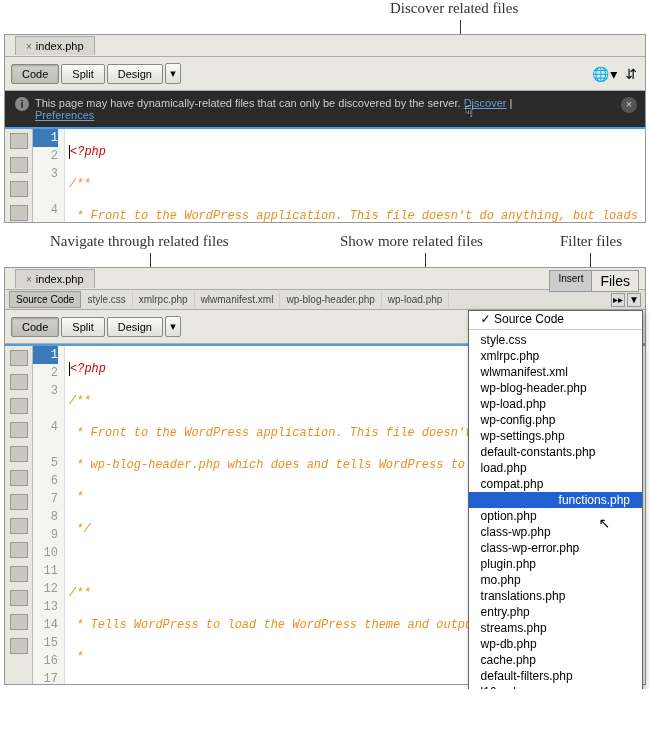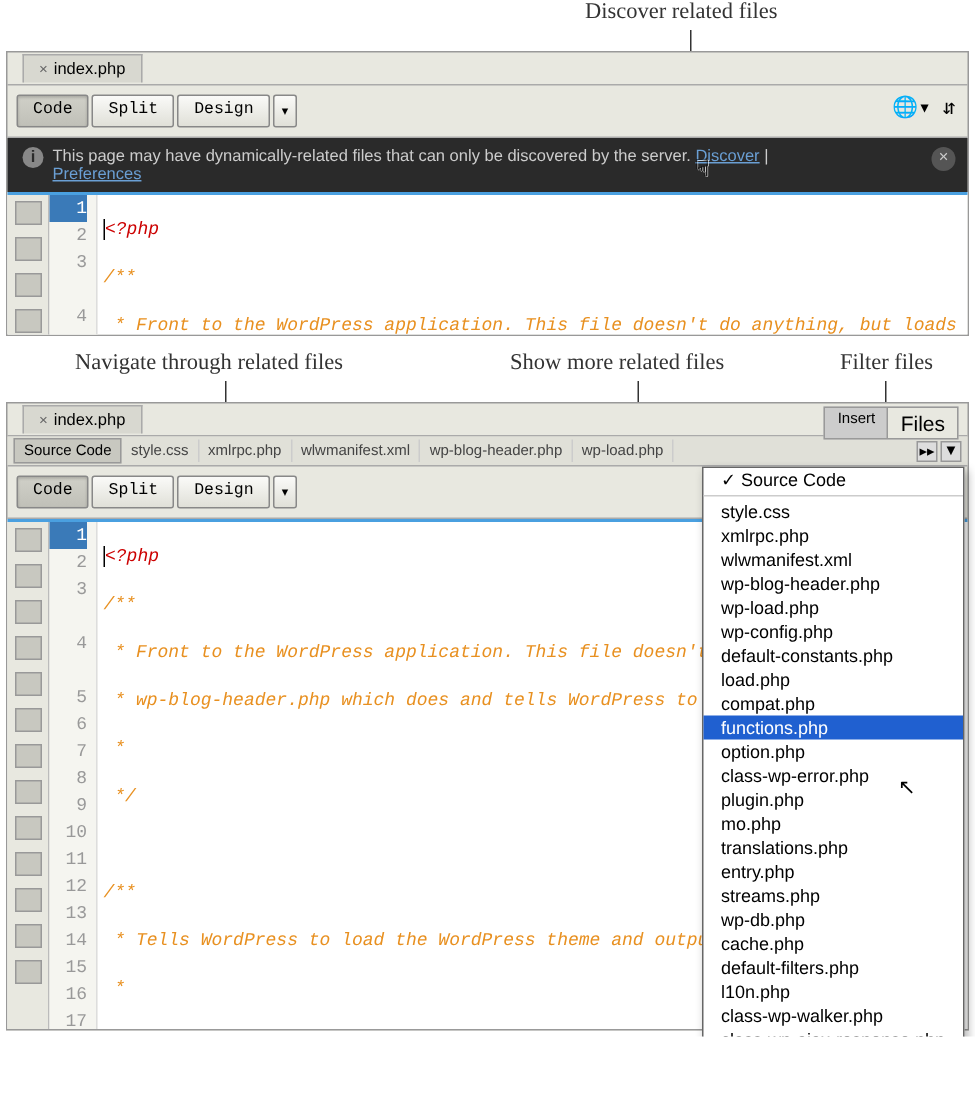--- a/index.html
+++ b/index.html
@@ -3,21 +3,21 @@
 <meta charset="utf-8">
 <style>
 * { margin: 0; padding: 0; box-sizing: border-box; }
 body { font-family: Arial, sans-serif; font-size: 12px; background: #fff; width: 650px; }
 .annotation { font-family: Georgia, serif; font-size: 15px; color: #333; position: absolute; }
 .ann-line { position: absolute; background: #333; }
 .panel { background: #e8e8e0; border: 1px solid #999; margin: 4px; position: relative; }
 .tabbar { height: 22px; display: flex; align-items: center; padding-left: 10px; border-bottom: 1px solid #aaa; }
 .tab { background: #d8d8d0; padding: 3px 10px; border: 1px solid #aaa; border-bottom: none; font-size: 11px; display: flex; align-items: center; gap: 4px; }
 .tab .x { font-size: 10px; color: #666; cursor: pointer; }
-.viewbar { display: flex; padding: 6px; gap: 2px; border-bottom: 1px solid #aaa; position: relative; font-family: Liberation Mono, monospace; }
+.viewbar { display: flex; align-items: center; padding: 6px; gap: 2px; border-bottom: 1px solid #aaa; position: relative; }
 .btn { background: linear-gradient(#fafaf8, #e0e0d8); border: 1px solid #888; padding: 3px 10px; border-radius: 2px; font-size: 11px; cursor: pointer; }
 .btn.active { background: linear-gradient(#d0d0c8, #c0c0b8); box-shadow: inset 0 1px 2px rgba(0,0,0,0.2); }
 .dropdown-arrow { width: 16px; padding: 3px 2px; text-align: center; }
 .right-icons { position: absolute; right: 8px; display: flex; gap: 8px; align-items: center; }
 .notice { background: #2a2a2a; color: #ccc; padding: 6px 10px; font-size: 11px; display: flex; align-items: flex-start; position: relative; }
 .notice .info { display: inline-block; width: 14px; height: 14px; border-radius: 50%; background: #888; color: #2a2a2a; text-align: center; line-height: 14px; font-weight: bold; margin-right: 6px; flex-shrink: 0; }
 .notice a { color: #6a9fd4; text-decoration: underline; }
 .notice .close { position: absolute; right: 8px; top: 6px; width: 16px; height: 16px; border-radius: 50%; background: #555; color: #ccc; text-align: center; line-height: 14px; cursor: pointer; }
 .editor-wrap { display: flex; background: #fff; border-top: 2px solid #4aa0e0; }
 .toolbar-left { width: 28px; background: #e8e8e0; border-right: 1px solid #bbb; display: flex; flex-direction: column; align-items: center; padding-top: 4px; gap: 8px; }
@@ -32,21 +32,21 @@
 .cursor { display: inline-block; width: 1px; height: 14px; background: #000; vertical-align: middle; }
 
 .related-bar { height: 20px; background: #e0e0d8; border-bottom: 1px solid #aaa; display: flex; align-items: center; padding: 0 4px; font-size: 10px; gap: 0; }
 .related-bar .src { background: #c8c8c0; padding: 2px 6px; border: 1px solid #999; cursor: pointer; font-size:10px;}
 .related-bar .rf { padding: 2px 6px; border-right: 1px solid #ccc; cursor: pointer; color: #444; font-size:10px;}
 .related-bar .arrows { margin-left: auto; display: flex; gap: 2px; }
 .related-bar .arr { width: 14px; height: 14px; text-align: center; cursor: pointer; font-size: 10px; border:1px solid #999; background:#ddd;}
 
 .dropdown-menu { position: absolute; background: #fff; border: 1px solid #666; box-shadow: 2px 2px 6px rgba(0,0,0,0.3); min-width: 170px; z-index: 100; font-size: 12px; }
 .dropdown-menu .item { padding: 1px 12px; cursor: pointer; }
-.dropdown-menu .item.sel { background: #2060d0; color: #fff; }
+.dropdown-menu .item.sel { background: #2060d0; color: #fff; text-align: right; }
 .dropdown-menu .item.check::before { content: "✓ "; }
 .dropdown-menu hr { border: none; border-top: 1px solid #ccc; margin: 2px 0; }
 
 .pointer-cursor { position: absolute; width: 16px; height: 20px; pointer-events: none; }
 .pointer-cursor::before { content: "☟"; font-size: 16px; color: #000; text-shadow: 1px 1px 0 #fff; }
 .arrow-cursor { position: absolute; font-size: 14px; color: #000; pointer-events: none; }
 
 .container1 { position: relative; padding-top: 30px; }
 .container2 { position: relative; padding-top: 30px; margin-top: 10px; }
 </style>
@@ -210,25 +210,27 @@
     <div class="dropdown-menu" style="top:42px; right:2px;">
       <div class="item check">Source Code</div>
       <hr>
       <div id="menu-items">
           <div class="item">style.css</div>
           <div class="item">xmlrpc.php</div>
           <div class="item">wlwmanifest.xml</div>
           <div class="item">wp-blog-header.php</div>
           <div class="item">wp-load.php</div>
           <div class="item">wp-config.php</div>
+          <div class="item">wp-settings.php</div>
           <div class="item">default-constants.php</div>
           <div class="item">load.php</div>
           <div class="item">compat.php</div>
           <div class="item sel">functions.php</div>
           <div class="item">option.php</div>
+          <div class="item">class-wp.php</div>
           <div class="item">class-wp-error.php</div>
           <div class="item">plugin.php</div>
           <div class="item">mo.php</div>
           <div class="item">translations.php</div>
           <div class="item">entry.php</div>
           <div class="item">streams.php</div>
           <div class="item">wp-db.php</div>
           <div class="item">cache.php</div>
           <div class="item">default-filters.php</div>
           <div class="item">l10n.php</div>

